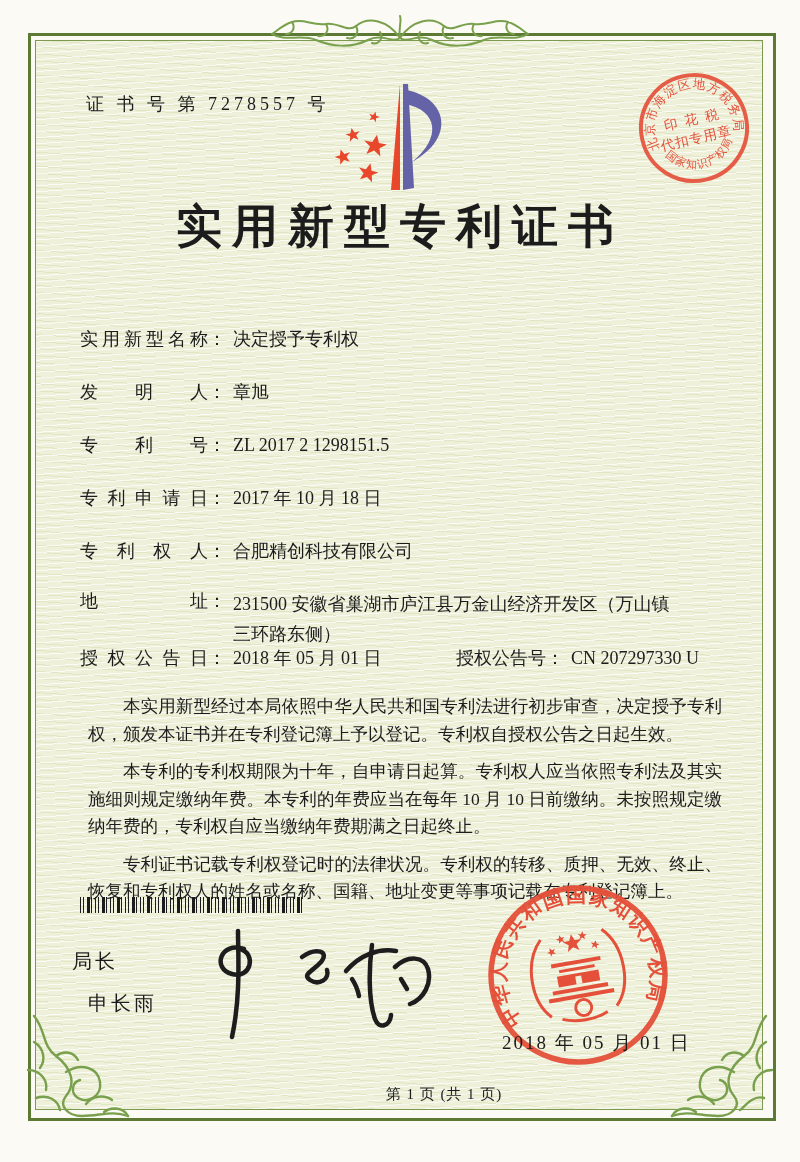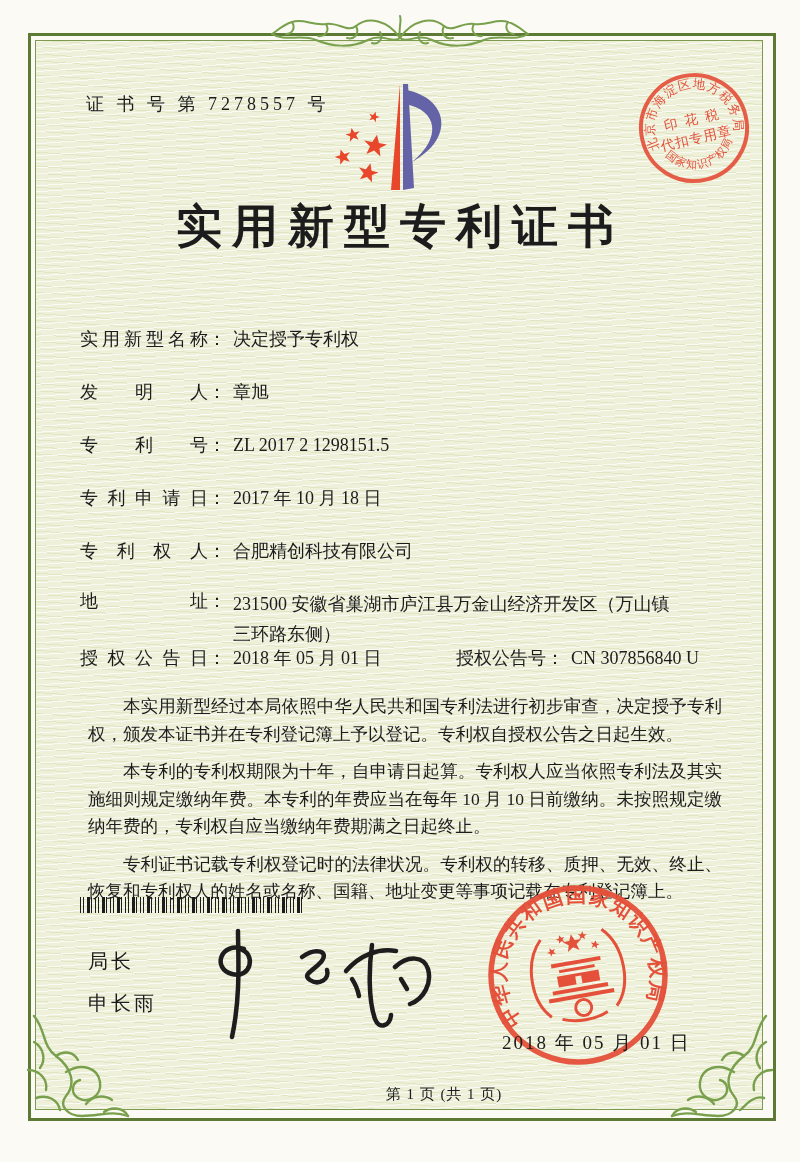--- a/index.html
+++ b/index.html
@@ -31,21 +31,21 @@
   .grant-right{position:absolute;left:376px;top:0;white-space:nowrap;}
   .body-text{position:absolute;left:78px;top:683px;width:654px;z-index:4;}
   .body-text p{margin:10px;font-size:17.5px;line-height:27.5px;text-indent:2em;text-align:justify;}
   
   .barcode{position:absolute;left:80px;top:897px;width:224px;height:16px;z-index:4;
     background:repeating-linear-gradient(90deg,
       #1c1c1c 0 1.5px, transparent 1.5px 3px,
       #1c1c1c 3px 4px, transparent 4px 7.5px,
       #1c1c1c 7.5px 10px, transparent 10px 11px,
       #1c1c1c 11px 12px, transparent 12px 15px);}
-  .issuer-title{position:absolute;left:88px;top:948px;font-size:20px;letter-spacing:3px;z-index:4;}
+  .issuer-title{position:absolute;left:72px;top:948px;font-size:20px;letter-spacing:3px;z-index:4;}
   .issuer-name{position:absolute;left:88px;top:990px;font-size:20px;letter-spacing:3px;z-index:4;}
   .signature{position:absolute;left:198px;top:925px;z-index:5;}
   .seal{position:absolute;left:483px;top:880px;z-index:4;transform:rotate(-10deg);}
   .seal-date{position:absolute;left:502px;top:1030px;font-size:19px;letter-spacing:2px;z-index:6;}
   .tax-stamp{position:absolute;left:616px;top:50px;z-index:5;transform:rotate(-13deg);}
   .page-info{position:absolute;left:0;top:1085px;width:100%;text-align:center;font-size:15px;z-index:4;letter-spacing:1px;padding-left:44px;}
   .logo{position:absolute;left:330px;top:76px;z-index:4;}
   svg text{font-family:"Liberation Serif","DejaVu Serif",serif;}
 </style>
 </head>
@@ -151,21 +151,21 @@
   <span class="flabel">专利申请日</span><span>：</span><span class="fvalue">2017 年 10 月 18 日</span>
 </div>
 <div class="frow" style="top:539px;">
   <span class="flabel">专利权人</span><span>：</span><span class="fvalue">合肥精创科技有限公司</span>
 </div>
 <div class="frow" style="top:589px;">
   <span class="flabel">地址</span><span>：</span><span class="addr-val"><span>231500 安徽省巢湖市庐江县万金山经济开发区（万山镇</span><br><span>三环路东侧）</span></span>
 </div>
 <div class="frow" style="top:646px;">
   <span class="flabel">授权公告日</span><span>：</span><span class="fvalue">2018 年 05 月 01 日</span>
-  <span class="grant-right"><span>授权公告号</span><span>：</span><span class="fvalue">CN 307856840 U</span></span>
+  <span class="grant-right"><span>授权公告号</span><span>：</span><span class="fvalue">CN 207297330 U</span></span>
 </div>
 
 <div class="body-text">
   <p>本实用新型经过本局依照中华人民共和国专利法进行初步审查，决定授予专利权，颁发本证书并在专利登记簿上予以登记。专利权自授权公告之日起生效。</p>
   <p>本专利的专利权期限为十年，自申请日起算。专利权人应当依照专利法及其实施细则规定缴纳年费。本专利的年费应当在每年 10 月 10 日前缴纳。未按照规定缴纳年费的，专利权自应当缴纳年费期满之日起终止。</p>
   <p>专利证书记载专利权登记时的法律状况。专利权的转移、质押、无效、终止、恢复和专利权人的姓名或名称、国籍、地址变更等事项记载在专利登记簿上。</p>
 </div>
 
 <div class="barcode"></div>
 

